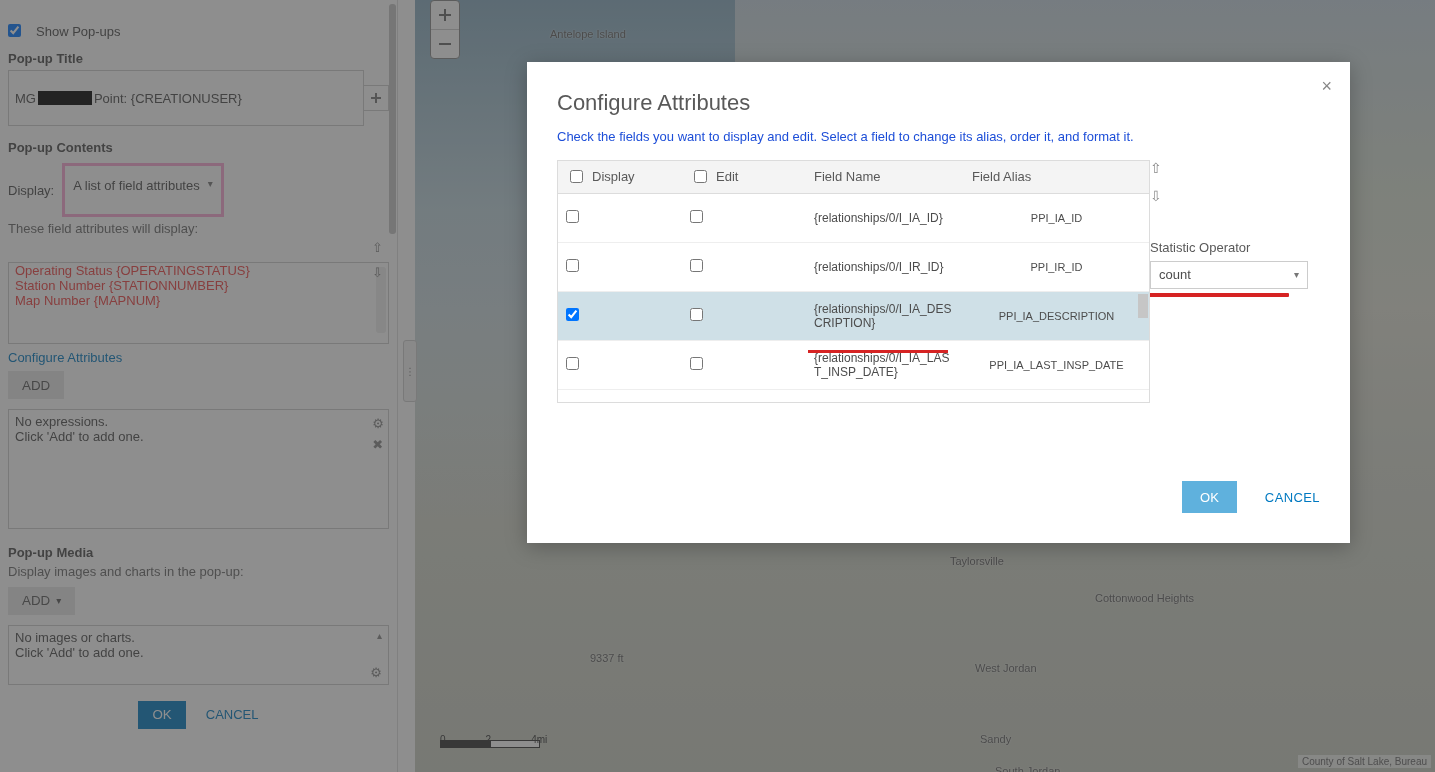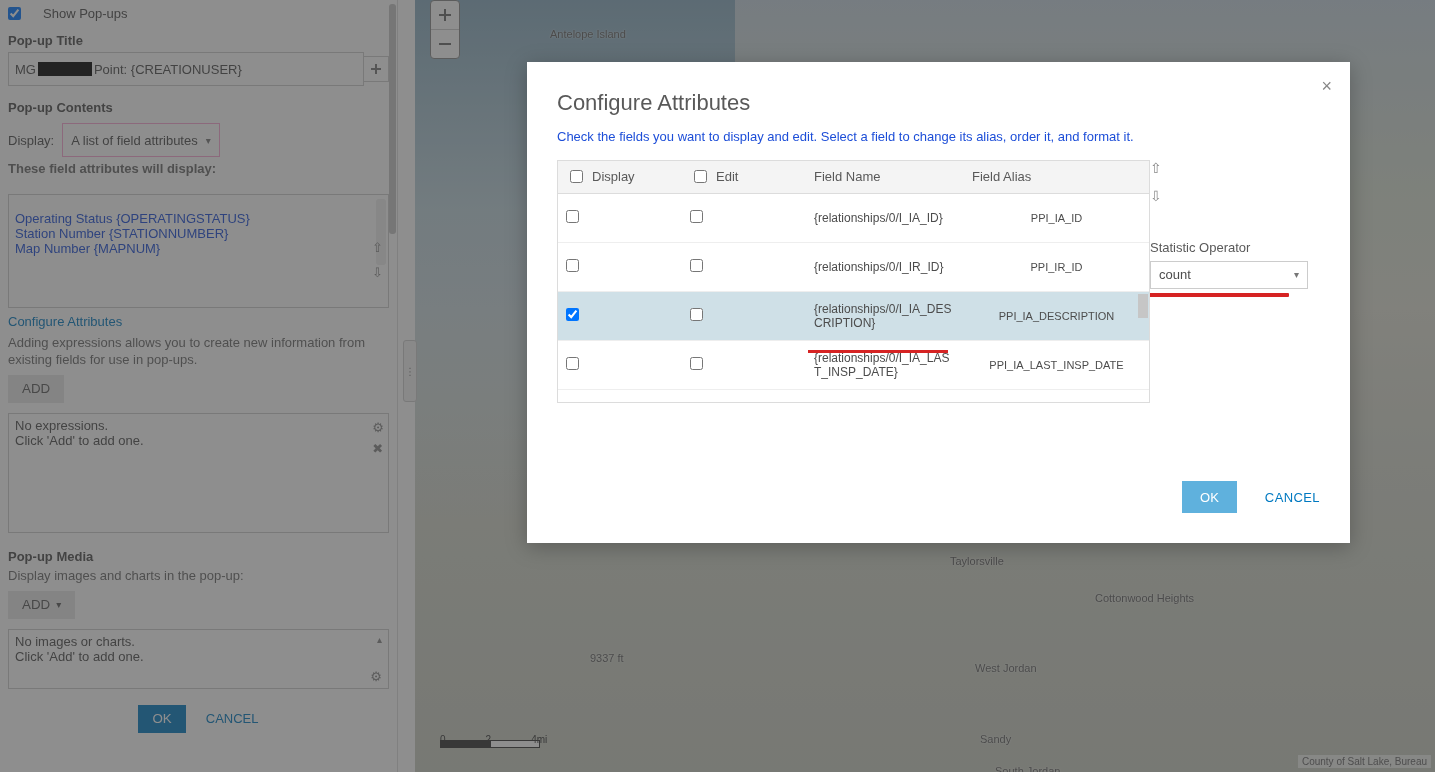--- a/index.html
+++ b/index.html
@@ -13,32 +13,32 @@
   .zoom-ctrl div:last-child{border-bottom:none;}
   .scale-bar{position:absolute;left:440px;bottom:24px;height:22px;display:flex;align-items:flex-end;}
   .scale-bar .seg{height:6px;width:48px;border:1px solid #333;}
   .scale-bar .seg.black{background:#333;}
   .scale-bar .ticks{position:absolute;top:8px;left:0;display:flex;gap:40px;font-size:10px;color:#333;}
   .collapse{position:absolute;left:403px;top:340px;width:12px;height:60px;background:#f4f4f4;border:1px solid #ccc;border-radius:3px;display:flex;align-items:center;justify-content:center;color:#888;font-size:10px;cursor:pointer;}
   
   .panel{position:absolute;top:0;left:0;width:397px;height:772px;background:#fff;border-right:1px solid #ddd;padding:0 0 0 0;overflow:hidden;}
   .panel-scroll{position:absolute;right:0;top:0;width:10px;height:100%;background:transparent;}
   .panel-scroll .thumb{position:absolute;right:1px;top:4px;width:7px;height:230px;background:#c6c6c6;border-radius:3px;}
-  .row-check{display:flex;align-items:center;gap:22px;padding:6px 8px;}
+  .row-check{display:flex;align-items:flex-start;gap:15px;padding:6px 8px;margin-top:18px;}
   .row-check input{margin:0;}
   .sect{font-weight:700;color:#4c4c4c;padding:6px 8px 4px;}
-  .sect-sub{color:#6a6a6a;padding:0 8px 6px;font-weight:bold;}
+  .sect-sub{color:#6a6a6a;padding:0 8px 6px;}
   .title-input{display:flex;align-items:center;gap:0;padding:0 8px 8px;}
-  .title-input .field{flex:1;height:24px;border:1px solid #ccc;padding:4px 6px;display:flex;align-items:center;font-size:13px;color:#4c4c4c;background:#fff;position:relative;}
+  .title-input .field{flex:1;height:24px;border:1px solid #ccc;padding:15px 6px;display:flex;align-items:center;font-size:13px;color:#4c4c4c;background:#fff;position:relative;}
   .title-input .blackbox{background:#000;width:54px;height:14px;display:inline-block;margin:0 2px;}
   .title-input .plus{width:24px;height:24px;border:1px solid #ccc;border-left:none;display:flex;align-items:center;justify-content:center;color:#777;cursor:pointer;}
   .display-row{display:flex;align-items:center;gap:8px;padding:4px 8px;}
-  .select{height:24px;border:1px solid #f9a8d4;display:flex;align-items:center;padding:4px 8px;background:#fff;color:#4c4c4c;cursor:pointer;position:relative;}
+  .select{height:24px;border:3px solid #f9a8d4;display:flex;align-items:flex-start;padding:12px 8px;background:#fff;color:#4c4c4c;cursor:pointer;position:relative;}
   .select .caret{margin-left:8px;font-size:10px;color:#777;}
-  .attr-list{margin:12px 8px 0;height:80px;border:1px solid #ccc;padding:16px 6px;background:#fff;color:#1d4ed8;overflow:hidden;position:relative;}
+  .attr-list{margin:20px 8px 0;height:80px;border:1px solid #ccc;padding:0 6px;background:#fff;color:#ef4444;overflow:hidden;position:relative;}
   .attr-list .scroll-gizmo{position:absolute;right:2px;top:4px;background:#eee;width:10px;height:66px;border-radius:3px;}
   .arrow-col{position:absolute;right:14px;top:240px;display:flex;flex-direction:column;gap:10px;color:#888;}
   .arrow-col span{cursor:pointer;}
   .link{color:#0079c1;padding:6px 8px;cursor:pointer;}
   .helper{color:#6a6a6a;padding:0 8px 6px;font-size:13px;line-height:1.3;}
   .btn{display:inline-flex;align-items:center;height:28px;padding:0 14px;background:#e7e7e7;color:#595959;border-radius:0;cursor:pointer;border:none;}
   .btn.blue{background:#0079c1;color:#fff;}
   .btn .caret{margin-left:6px;font-size:10px;}
   .boxlist{margin:4px 8px 0;height:110px;border:1px solid #ccc;padding:4px 6px;background:#fff;color:#4c4c4c;position:relative;}
   .boxlist .rt-icons{position:absolute;right:4px;top:6px;display:flex;flex-direction:column;gap:6px;color:#888;}
@@ -166,21 +166,20 @@
       <div>Map Number {MAPNUM}</div>
       <div class="scroll-gizmo"></div>
     </div>
     <div class="arrow-col">
       <span>⇧</span>
       <span>⇩</span>
     </div>
 
     <div class="link">Configure Attributes</div>
 
-    <div class="helper">Adding expressions allows you to create new information from existing fields for use in pop-ups.</div>
     <div style="padding:0 8px 6px;">
       <button class="btn">ADD</button>
     </div>
     <div class="boxlist">
       <div>No expressions.</div>
       <div>Click 'Add' to add one.</div>
       <div class="rt-icons">
         <span>⚙</span>
         <span>✖</span>
       </div>

